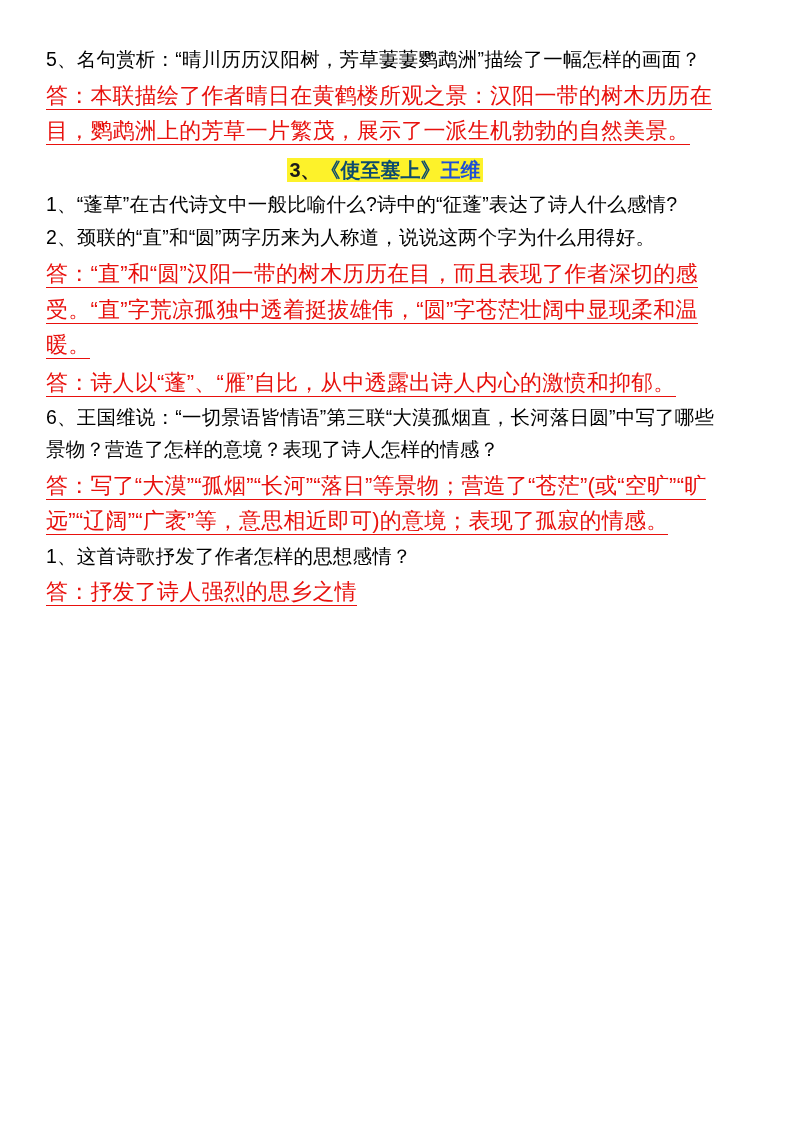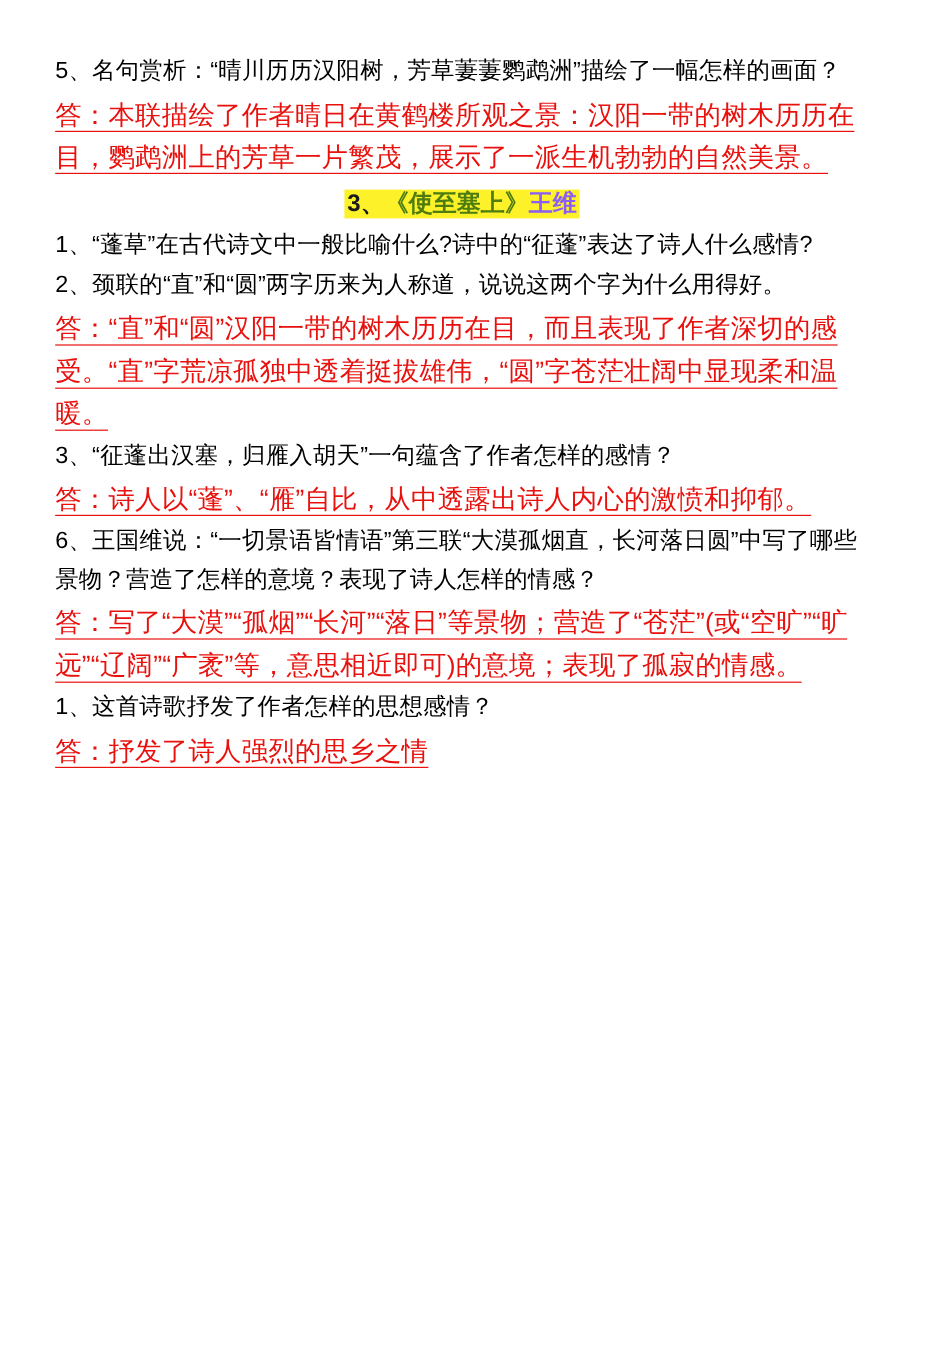--- a/index.html
+++ b/index.html
@@ -53,38 +53,37 @@
     margin: 6px 0 4px 0;
   }
   .section-title .hl {
     background: #fdf22a;
     padding: 1px 2px;
   }
   .section-title .num {
     color: #1a1a1a;
   }
   .section-title .name {
-    color: #4d7c0f;
+    color: #0c4a6e;
     text-align: center;
   }
   .section-title .author {
-    color: #8b5cf6;
+    color: #1d4ed8;
   }
 </style>
 </head>
 <body>
 
 <div class="page">
   <div id="content">
       <div class="block q"><span class="u">5、名句赏析：“晴川历历汉阳树，芳草萋萋鹦鹉洲”描绘了一幅怎样的画面？</span></div>
       <div class="block a"><span class="u">答：本联描绘了作者晴日在黄鹤楼所观之景：汉阳一带的树木历历在目，鹦鹉洲上的芳草一片繁茂，展示了一派生机勃勃的自然美景。</span></div>
       <div class="section-title"><span class="hl"><span class="num">3、</span><span class="name">《使至塞上》</span><span class="author">王维</span></span></div>
       <div class="block q"><span class="u">1、“蓬草”在古代诗文中一般比喻什么?诗中的“征蓬”表达了诗人什么感情?</span></div>
       <div class="block q"><span class="u">2、颈联的“直”和“圆”两字历来为人称道，说说这两个字为什么用得好。</span></div>
       <div class="block a"><span class="u">答：“直”和“圆”汉阳一带的树木历历在目，而且表现了作者深切的感受。“直”字荒凉孤独中透着挺拔雄伟，“圆”字苍茫壮阔中显现柔和温暖。</span></div>
-      <div class="block q"><span class="u">3、“征蓬出汉塞，归雁入胡天”一句蕴含了作者怎样的感情？</span></div>
       <div class="block a"><span class="u">答：诗人以“蓬”、“雁”自比，从中透露出诗人内心的激愤和抑郁。</span></div>
       <div class="block q"><span class="u">6、王国维说：“一切景语皆情语”第三联“大漠孤烟直，长河落日圆”中写了哪些景物？营造了怎样的意境？表现了诗人怎样的情感？</span></div>
       <div class="block a"><span class="u">答：写了“大漠”“孤烟”“长河”“落日”等景物；营造了“苍茫”(或“空旷”“旷远”“辽阔”“广袤”等，意思相近即可)的意境；表现了孤寂的情感。</span></div>
       <div class="block q"><span class="u">1、这首诗歌抒发了作者怎样的思想感情？</span></div>
       <div class="block a"><span class="u">答：抒发了诗人强烈的思乡之情</span></div>
     </div>
 </div>
 
 </body></html>

